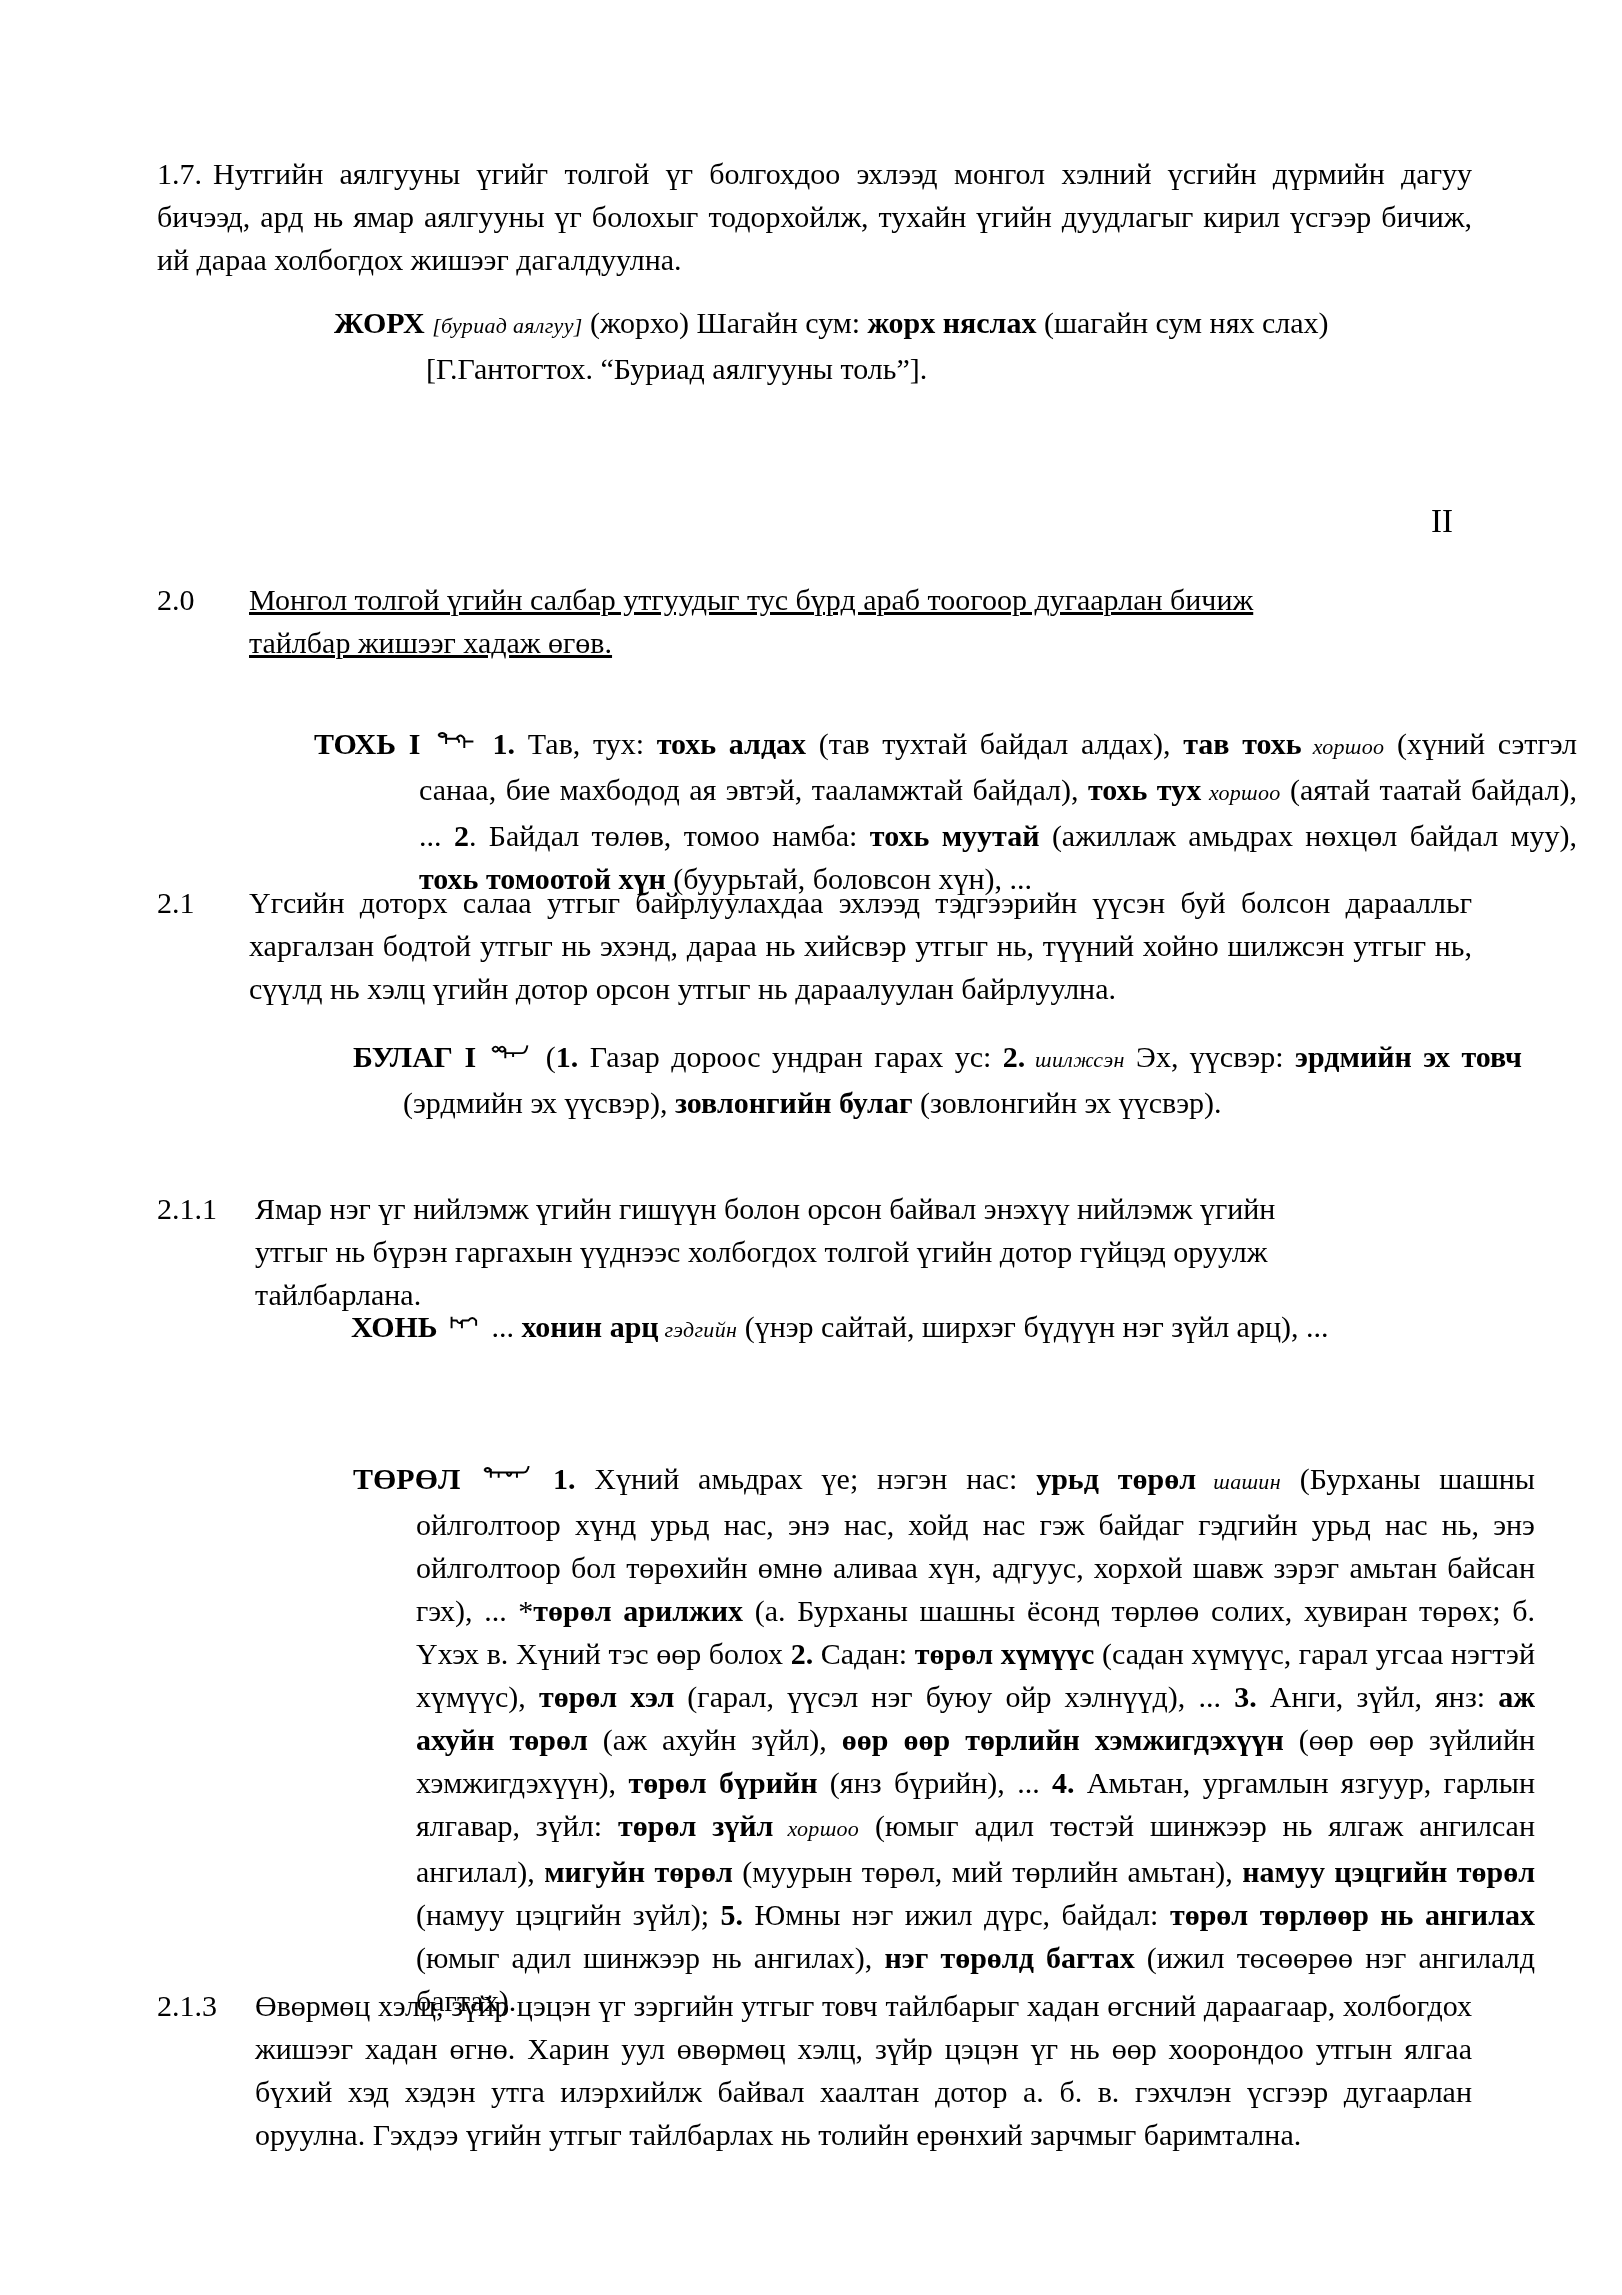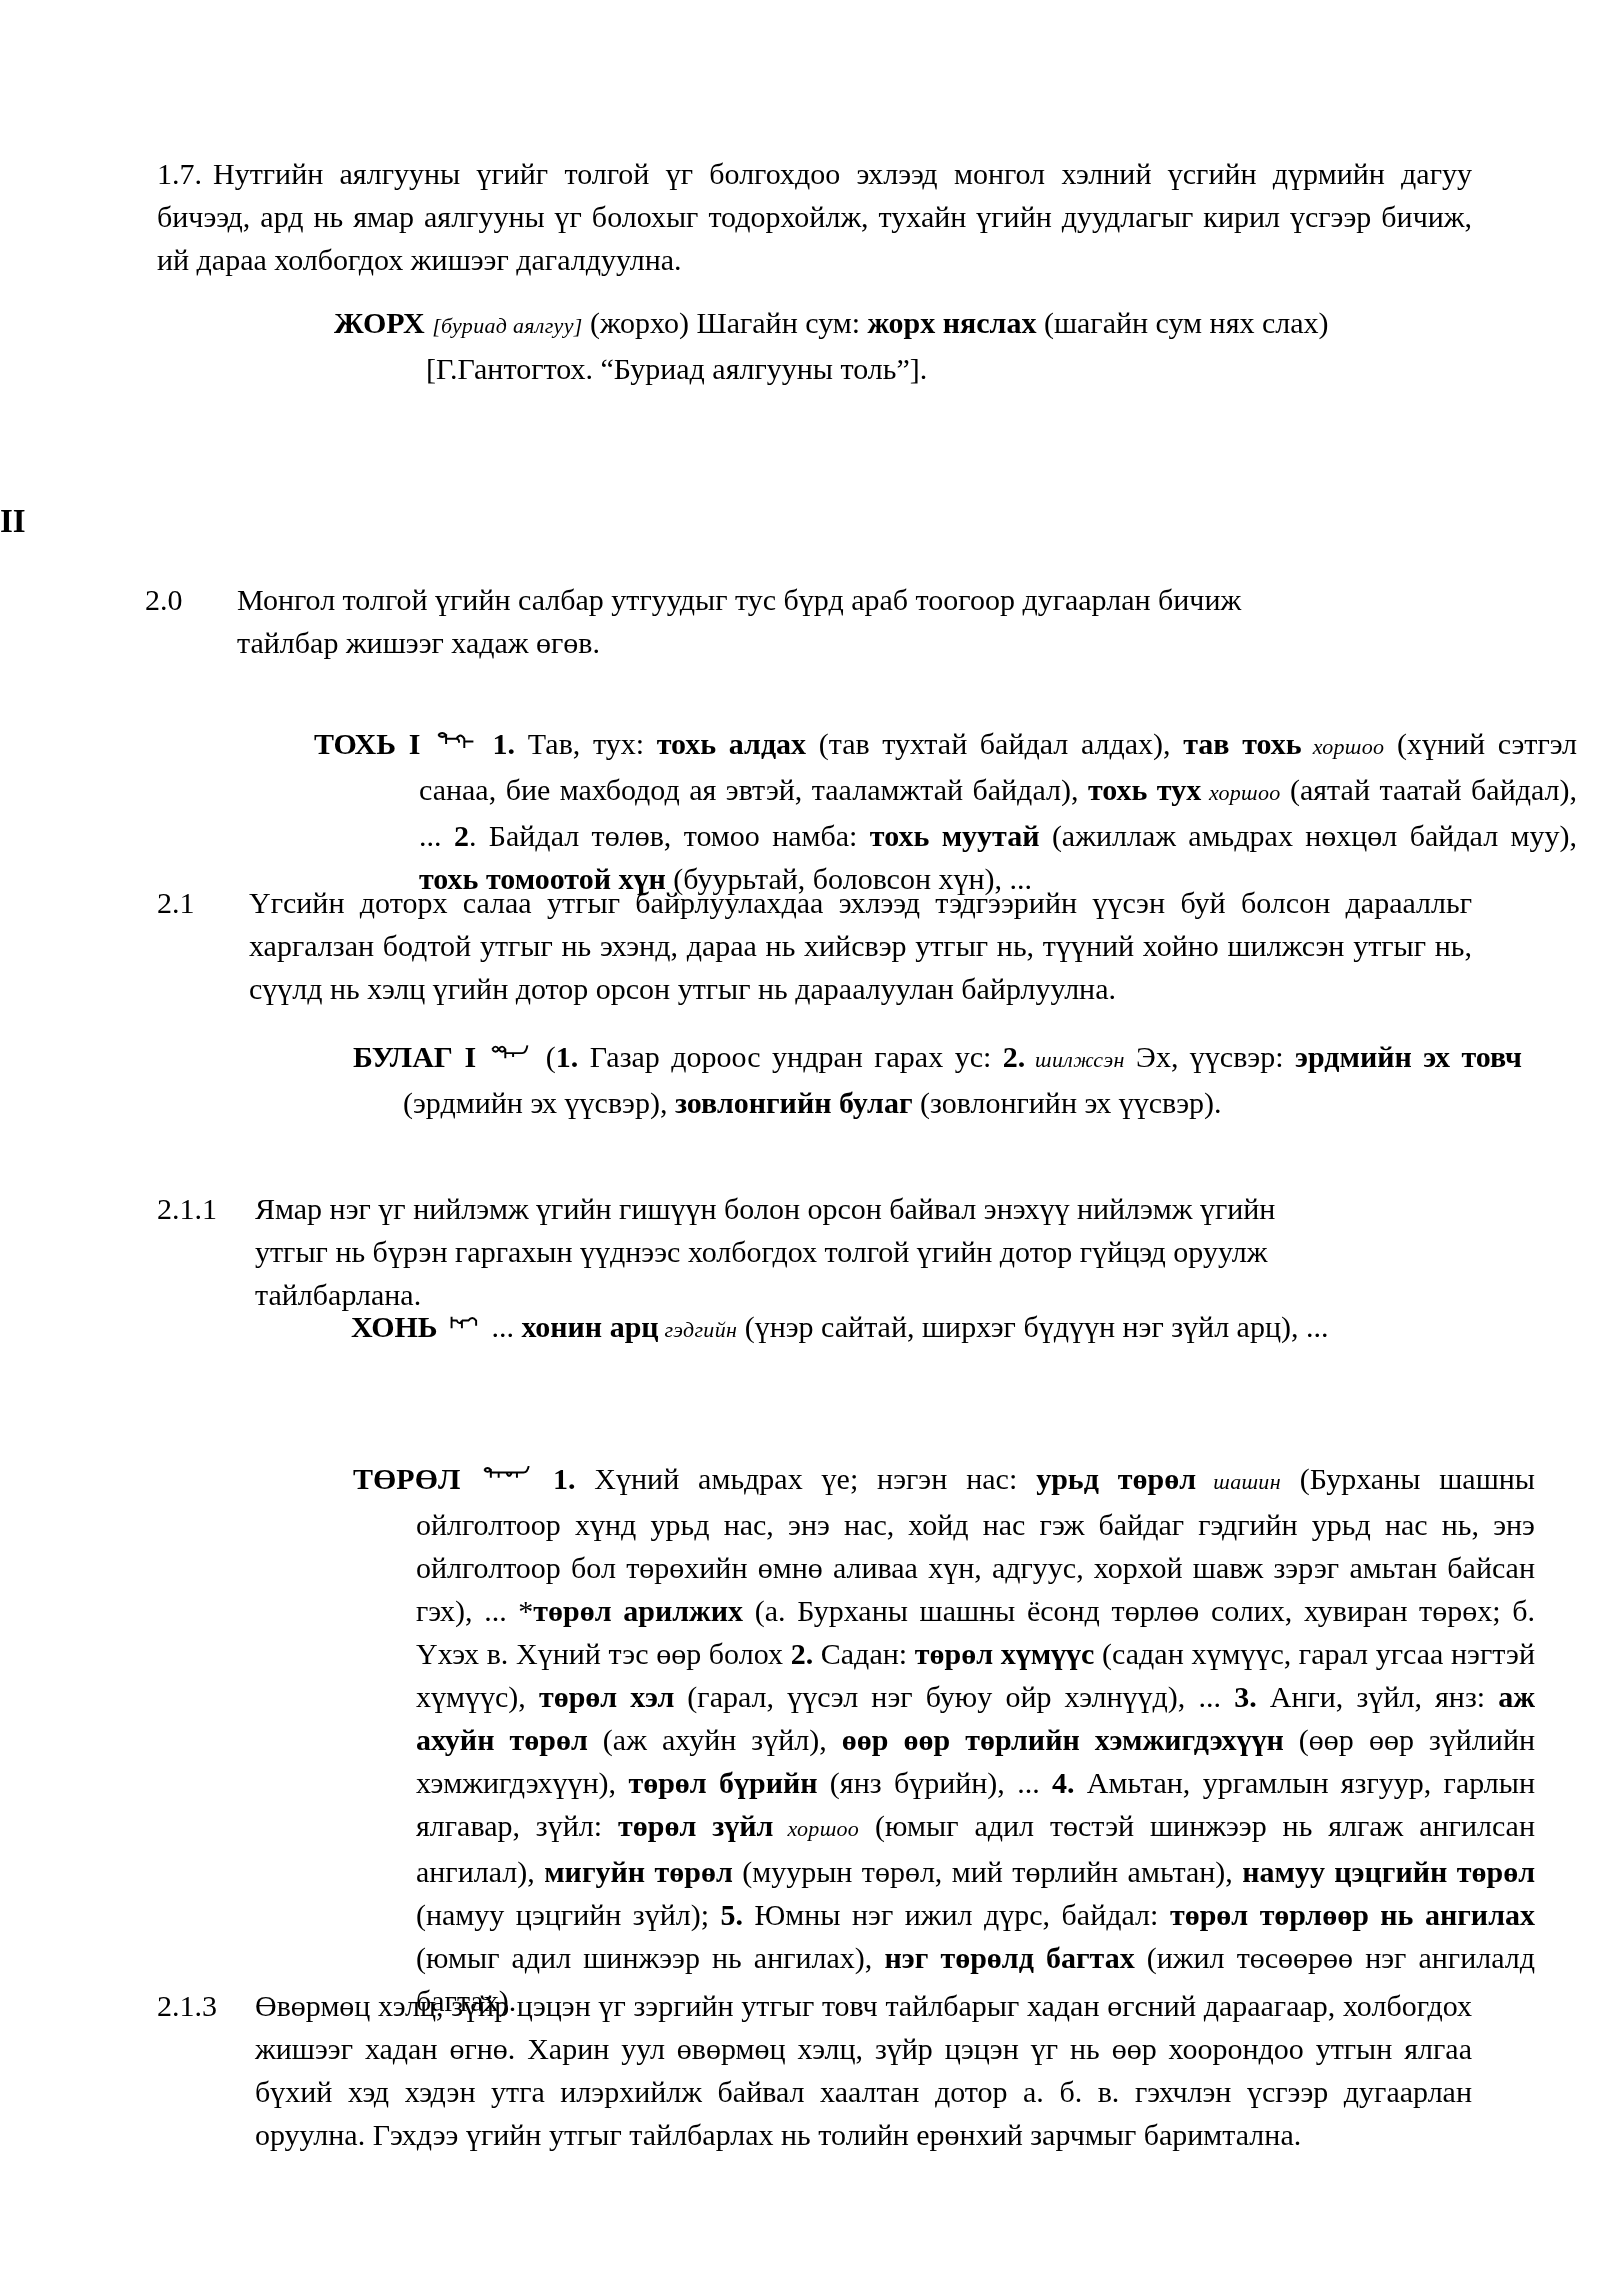--- a/index.html
+++ b/index.html
@@ -33,22 +33,22 @@
       top: 0;
     }
     .para .body {
       display: block;
     }
     b, .b { font-weight: bold; }
     i.tag { font-style: italic; font-size: 22px; letter-spacing: 0.3px; }
     .heading {
       position: absolute;
       left: 0; width: 1453px;
-      text-align: left;
-      font-weight: bold;
+      text-align: right;
+      font-weight: normal;
       font-size: 33px;
     }
     .entry {
       position: absolute;
       text-align: justify;
       text-align-last: left;
     }
     .mong {
       display: inline-block;
       vertical-align: 5.2px;
@@ -71,21 +71,21 @@
     <i class="tag">[буриад аялгуу]</i>
     <span>(жорхо)</span>
     <span>Шагайн сум:</span>
     <b>жорх няслах</b>
     <span>(шагайн сум нях слах)</span>
     <div style="padding-left:92px;">[Г.Гантогтох. “Буриад аялгууны толь”].</div>
   </div>
 
   <div class="heading" style="top:500px;">II</div>
 
-  <div class="para" style="left:145px; top:578px; width:1152px; line-height:43px;">
+  <div class="para" style="left:157px; top:578px; width:1152px; line-height:43px;text-decoration:underline;">
     <span class="num">2.0</span>
     <span class="body" style="padding-left:92px; text-align:left;">Монгол толгой үгийн салбар утгуудыг тус бүрд араб тоогоор дугаарлан бичиж тайлбар жишээг хадаж өгөв.</span>
   </div>
 
   <div class="entry" style="left:314px; top:722px; width:1158px; line-height:43px; padding-left:105px; text-indent:-105px;">
     <b>ТОХЬ I</b>
     <span class="mong">
       <svg width="39" height="18.3" viewBox="0 0 60 28">
           <path d="M2 6 q6 -6 12 0 q-6 6 -12 0 M14 6 v14 M14 12 h16 q4 0 4 6 M30 12 q6 -10 12 0 v14 M42 16 h14" fill="none" stroke="#000" stroke-width="3"></path>
         </svg>

